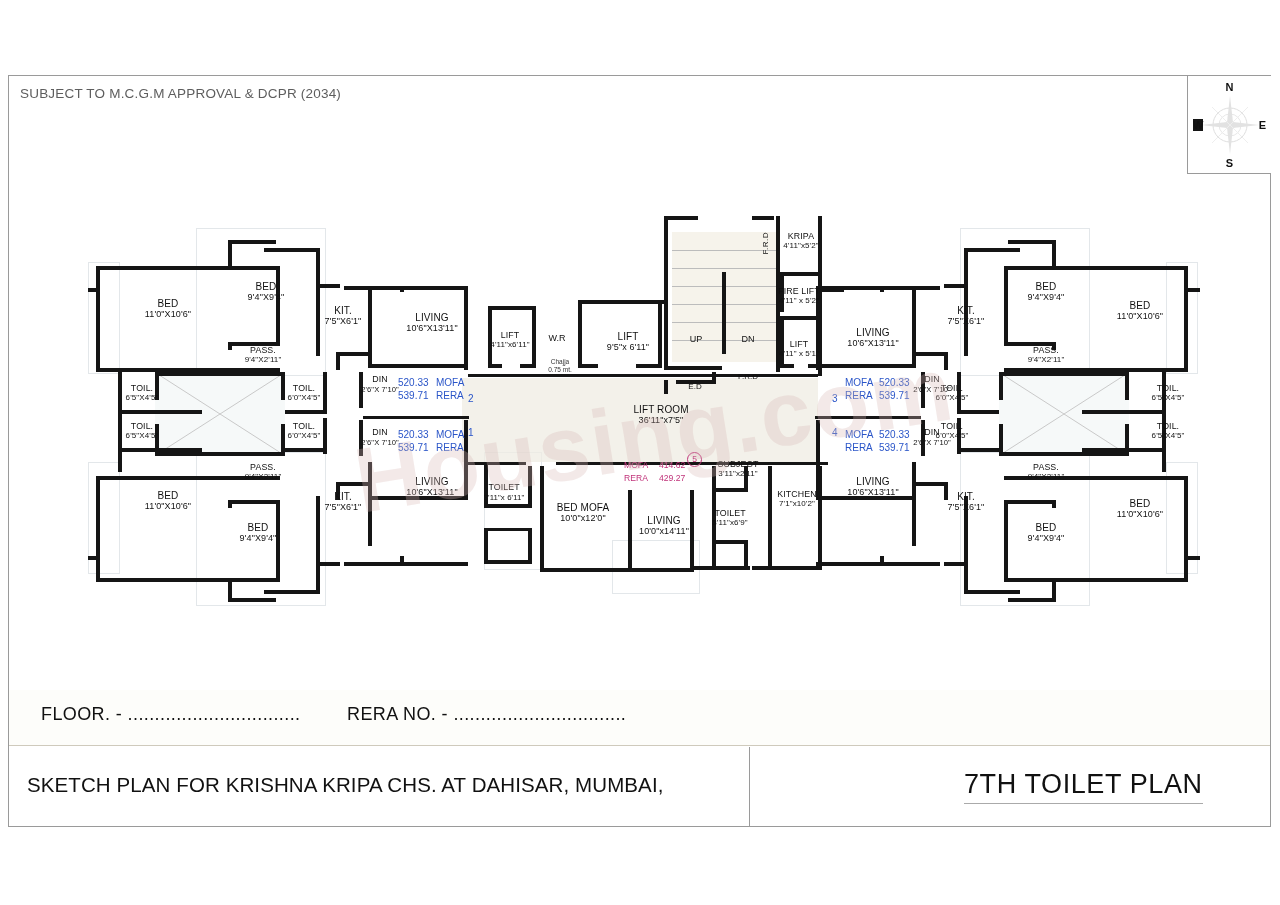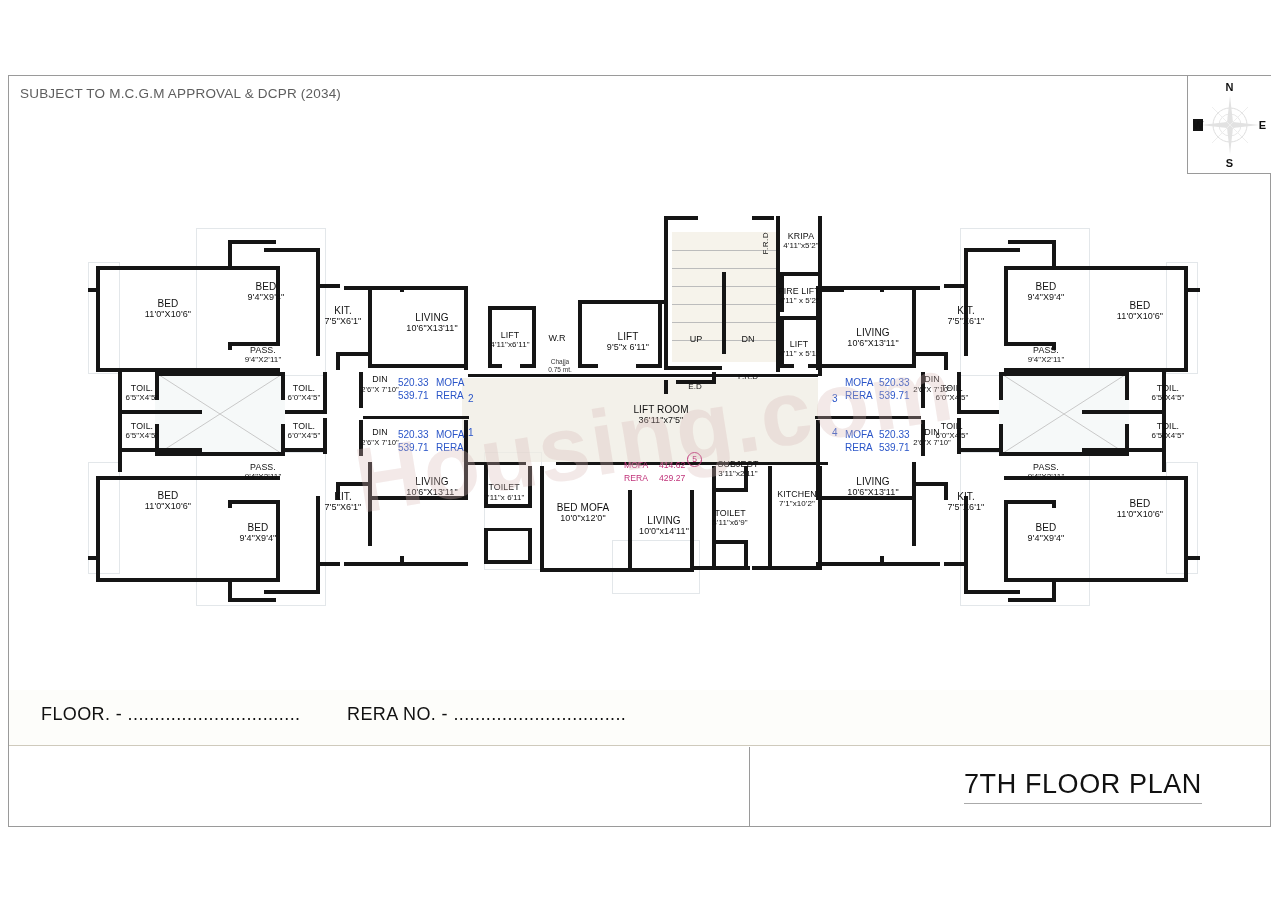--- a/index.html
+++ b/index.html
@@ -579,16 +579,17 @@
 
   <div class="watermark">Housing.com</div>
 
   <div class="floorline">
     <span class="fl1">FLOOR. - ................................</span>
     <span class="fl2">RERA NO. - ................................</span>
   </div>
 
   <div class="titlebar">
     <div class="vsep"></div>
-    <div class="floortitle">7TH FLOOR PLAN</div>
+    <div class="sketchtitle">SKETCH PLAN FOR  KRISHNA KRIPA CHS.  AT DAHISAR, MUMBAI,</div>
+    <div class="floortitle">7TH TOILET PLAN</div>
   </div>
 
 </div>
 
 </body></html>

